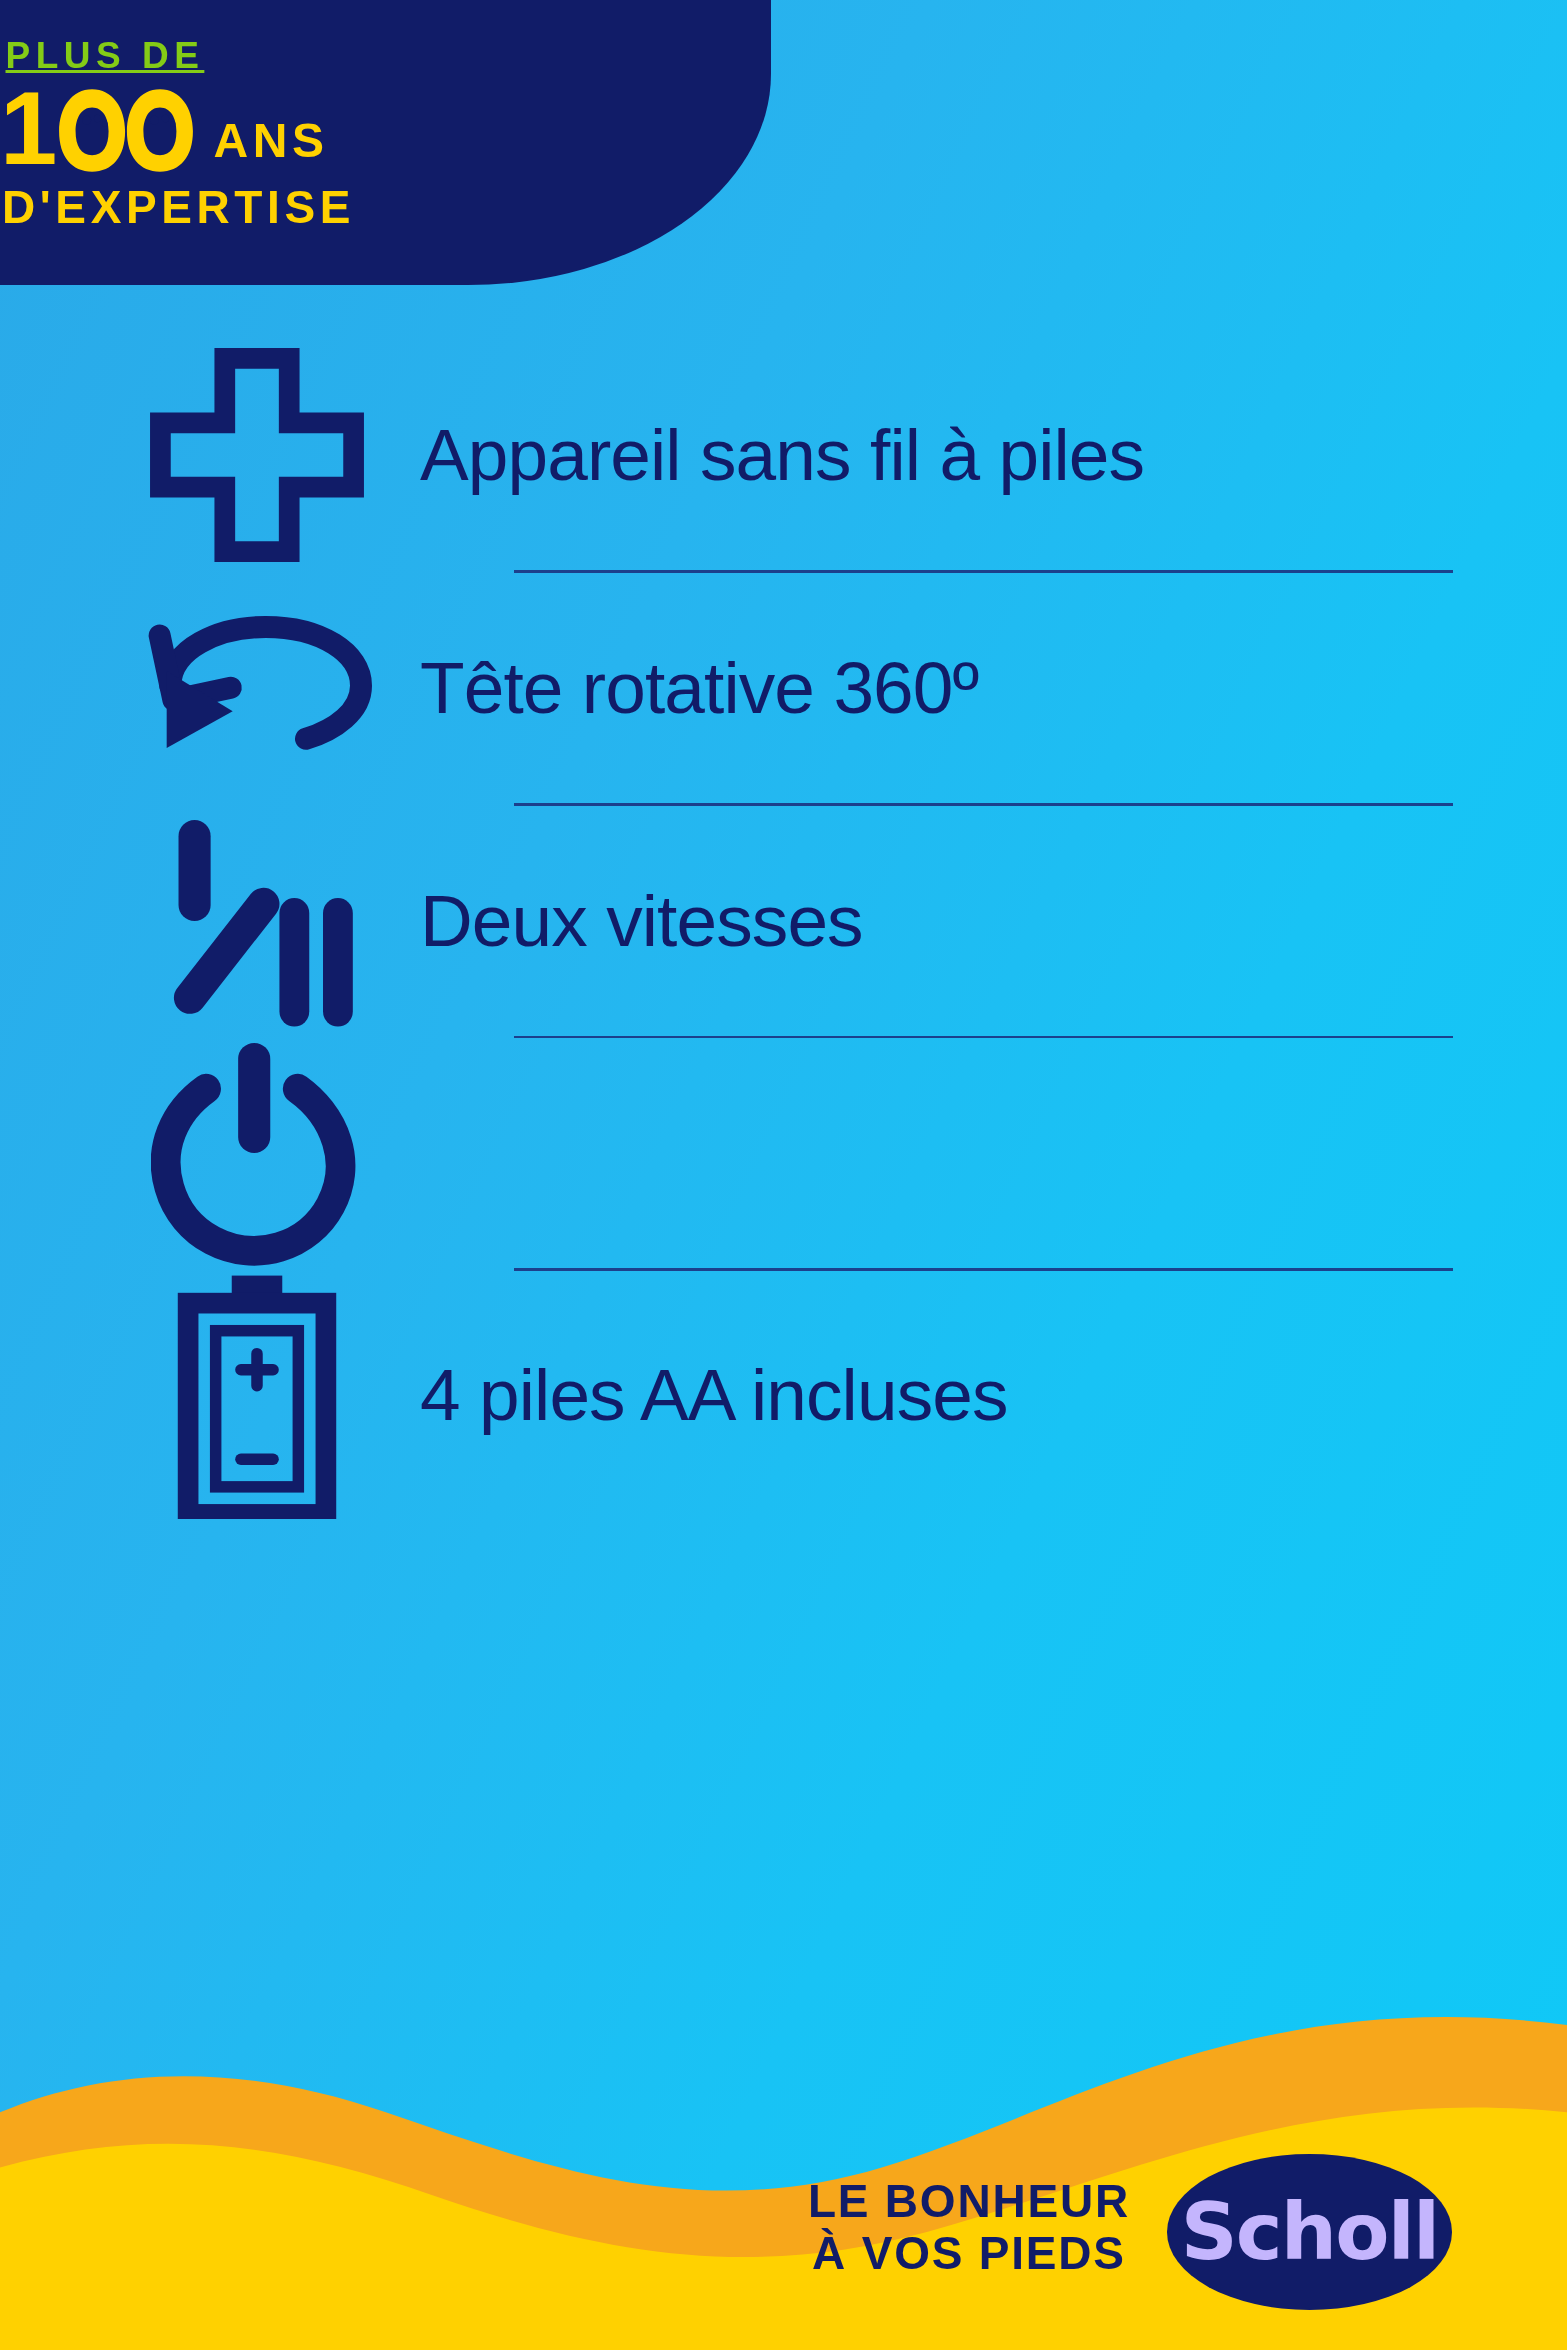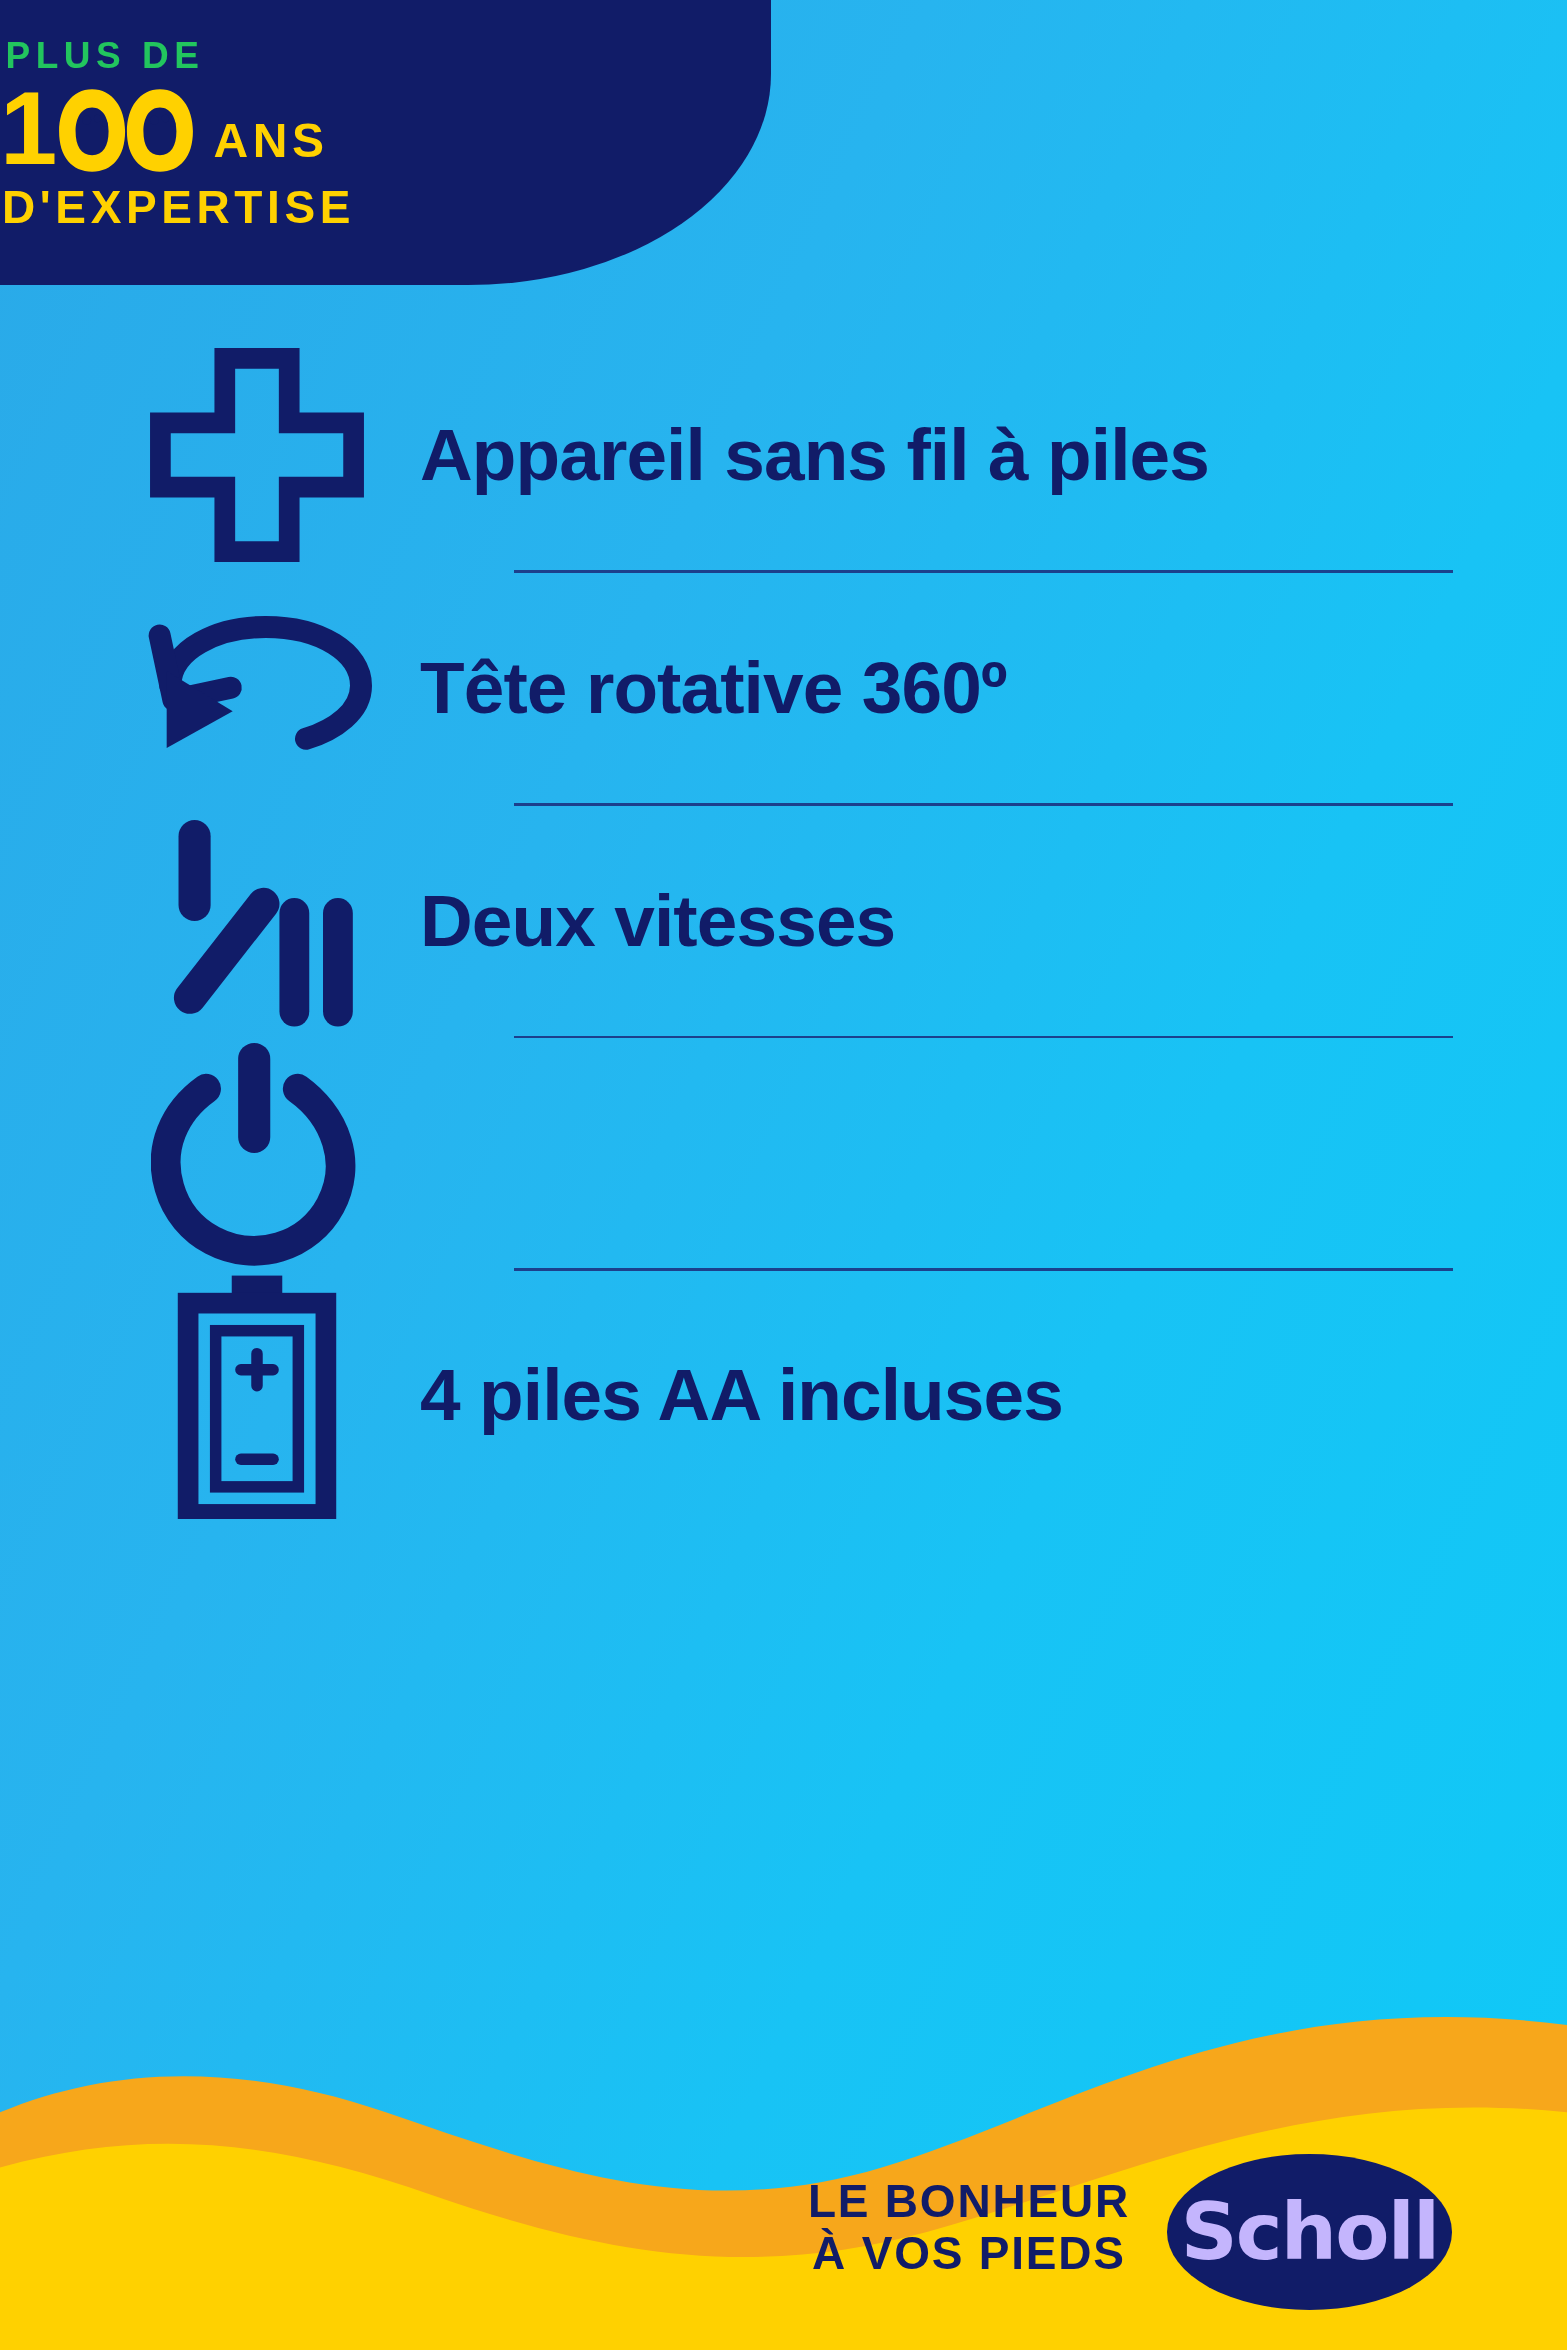--- a/index.html
+++ b/index.html
@@ -34,23 +34,24 @@
     position: absolute;
     left: 55px;
     top: 147px;
     width: 643px;
     color: #ffd100;
   }
   .badge-line1 {
     font-size: 37px;
     font-weight: bold;
     letter-spacing: 5.5px;
-    color: #22c55e;
+    color: #84cc16;
     line-height: 1;
     margin-left: 5.5px;
+    text-decoration: underline;
   }
   .badge-row2 {
     display: flex;
     align-items: flex-end;
     gap: 16.5px;
     margin-top: 5.5px;
   }
   .badge-100 {
     position: relative;
     font-size: 103px;
@@ -101,21 +102,21 @@
   }
   .feature .icon {
     width: 275px;
     flex: 0 0 275px;
     display: flex;
     align-items: center;
     justify-content: center;
   }
   .feature .label {
     color: #111c68;
-    font-weight: bold;
+    font-weight: normal;
     font-size: 73px;
     line-height: 1.04;
     letter-spacing: -0.9px;
     padding-left: 26px;
   }
   .divider {
     height: 2.8px;
     background: #1b2a7a;
     opacity: 0.85;
     margin: 0 115px 0 514px;

